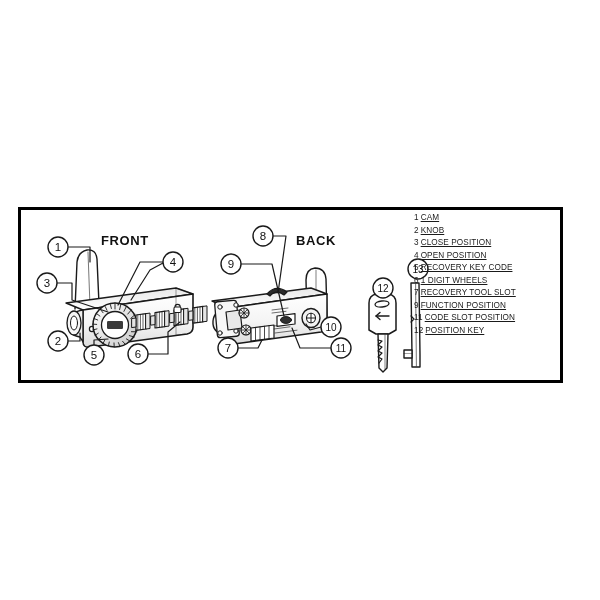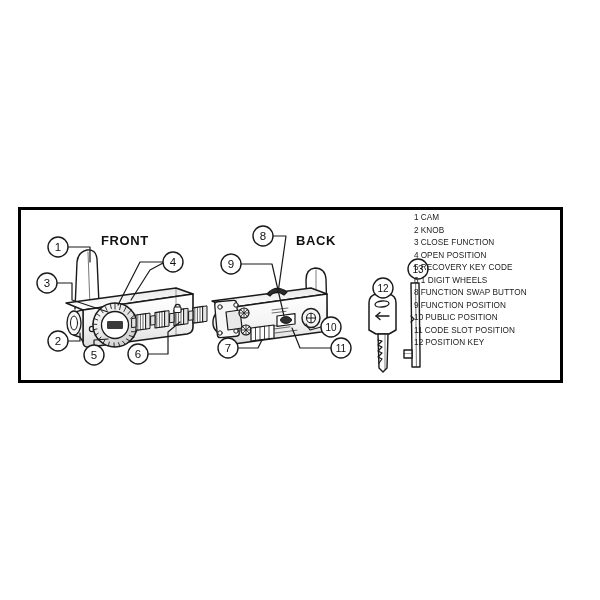--- a/index.html
+++ b/index.html
@@ -36,20 +36,21 @@
     left: 414px;
     top: 212px;
     width: 160px;
   }
   .legend-row {
     font-size: 8.2px;
     line-height: 12.55px;
     color: #1a1a1a;
     white-space: nowrap;
     letter-spacing: 0.1px;
+    text-decoration: underline;
   }
   .legend-num {
     display: inline-block;
     margin-right: 2px;
   }
 </style>
 </head>
 <body>
 
 <div id="stage">
@@ -317,24 +318,23 @@
         <g>
           <circle cx="418" cy="269" r="10" fill="#ffffff" stroke="#1a1a1a" stroke-width="1.4"></circle>
           <text x="418" y="273.2" text-anchor="middle" font-family="Liberation Sans, sans-serif" font-size="10" fill="#111111">13</text>
         </g>
       </g>
   </svg>
 
   <div class="legend" id="legend-list">
       <div class="legend-row"><span class="legend-num">1</span><span>CAM</span></div>
       <div class="legend-row"><span class="legend-num">2</span><span>KNOB</span></div>
-      <div class="legend-row"><span class="legend-num">3</span><span>CLOSE FUNCTION</span></div>
+      <div class="legend-row"><span class="legend-num">3</span><span>CLOSE POSITION</span></div>
       <div class="legend-row"><span class="legend-num">4</span><span>OPEN POSITION</span></div>
       <div class="legend-row"><span class="legend-num">5</span><span>RECOVERY KEY CODE</span></div>
       <div class="legend-row"><span class="legend-num">6</span><span>1 DIGIT WHEELS</span></div>
-      <div class="legend-row"><span class="legend-num">8</span><span>FUNCTION SWAP BUTTON</span></div>
+      <div class="legend-row"><span class="legend-num">7</span><span>RECOVERY TOOL SLOT</span></div>
       <div class="legend-row"><span class="legend-num">9</span><span>FUNCTION POSITION</span></div>
-      <div class="legend-row"><span class="legend-num">10</span><span>PUBLIC POSITION</span></div>
       <div class="legend-row"><span class="legend-num">11</span><span>CODE SLOT POSITION</span></div>
       <div class="legend-row"><span class="legend-num">12</span><span>POSITION KEY</span></div>
     </div>
 
 </div>
 
 </body></html>

